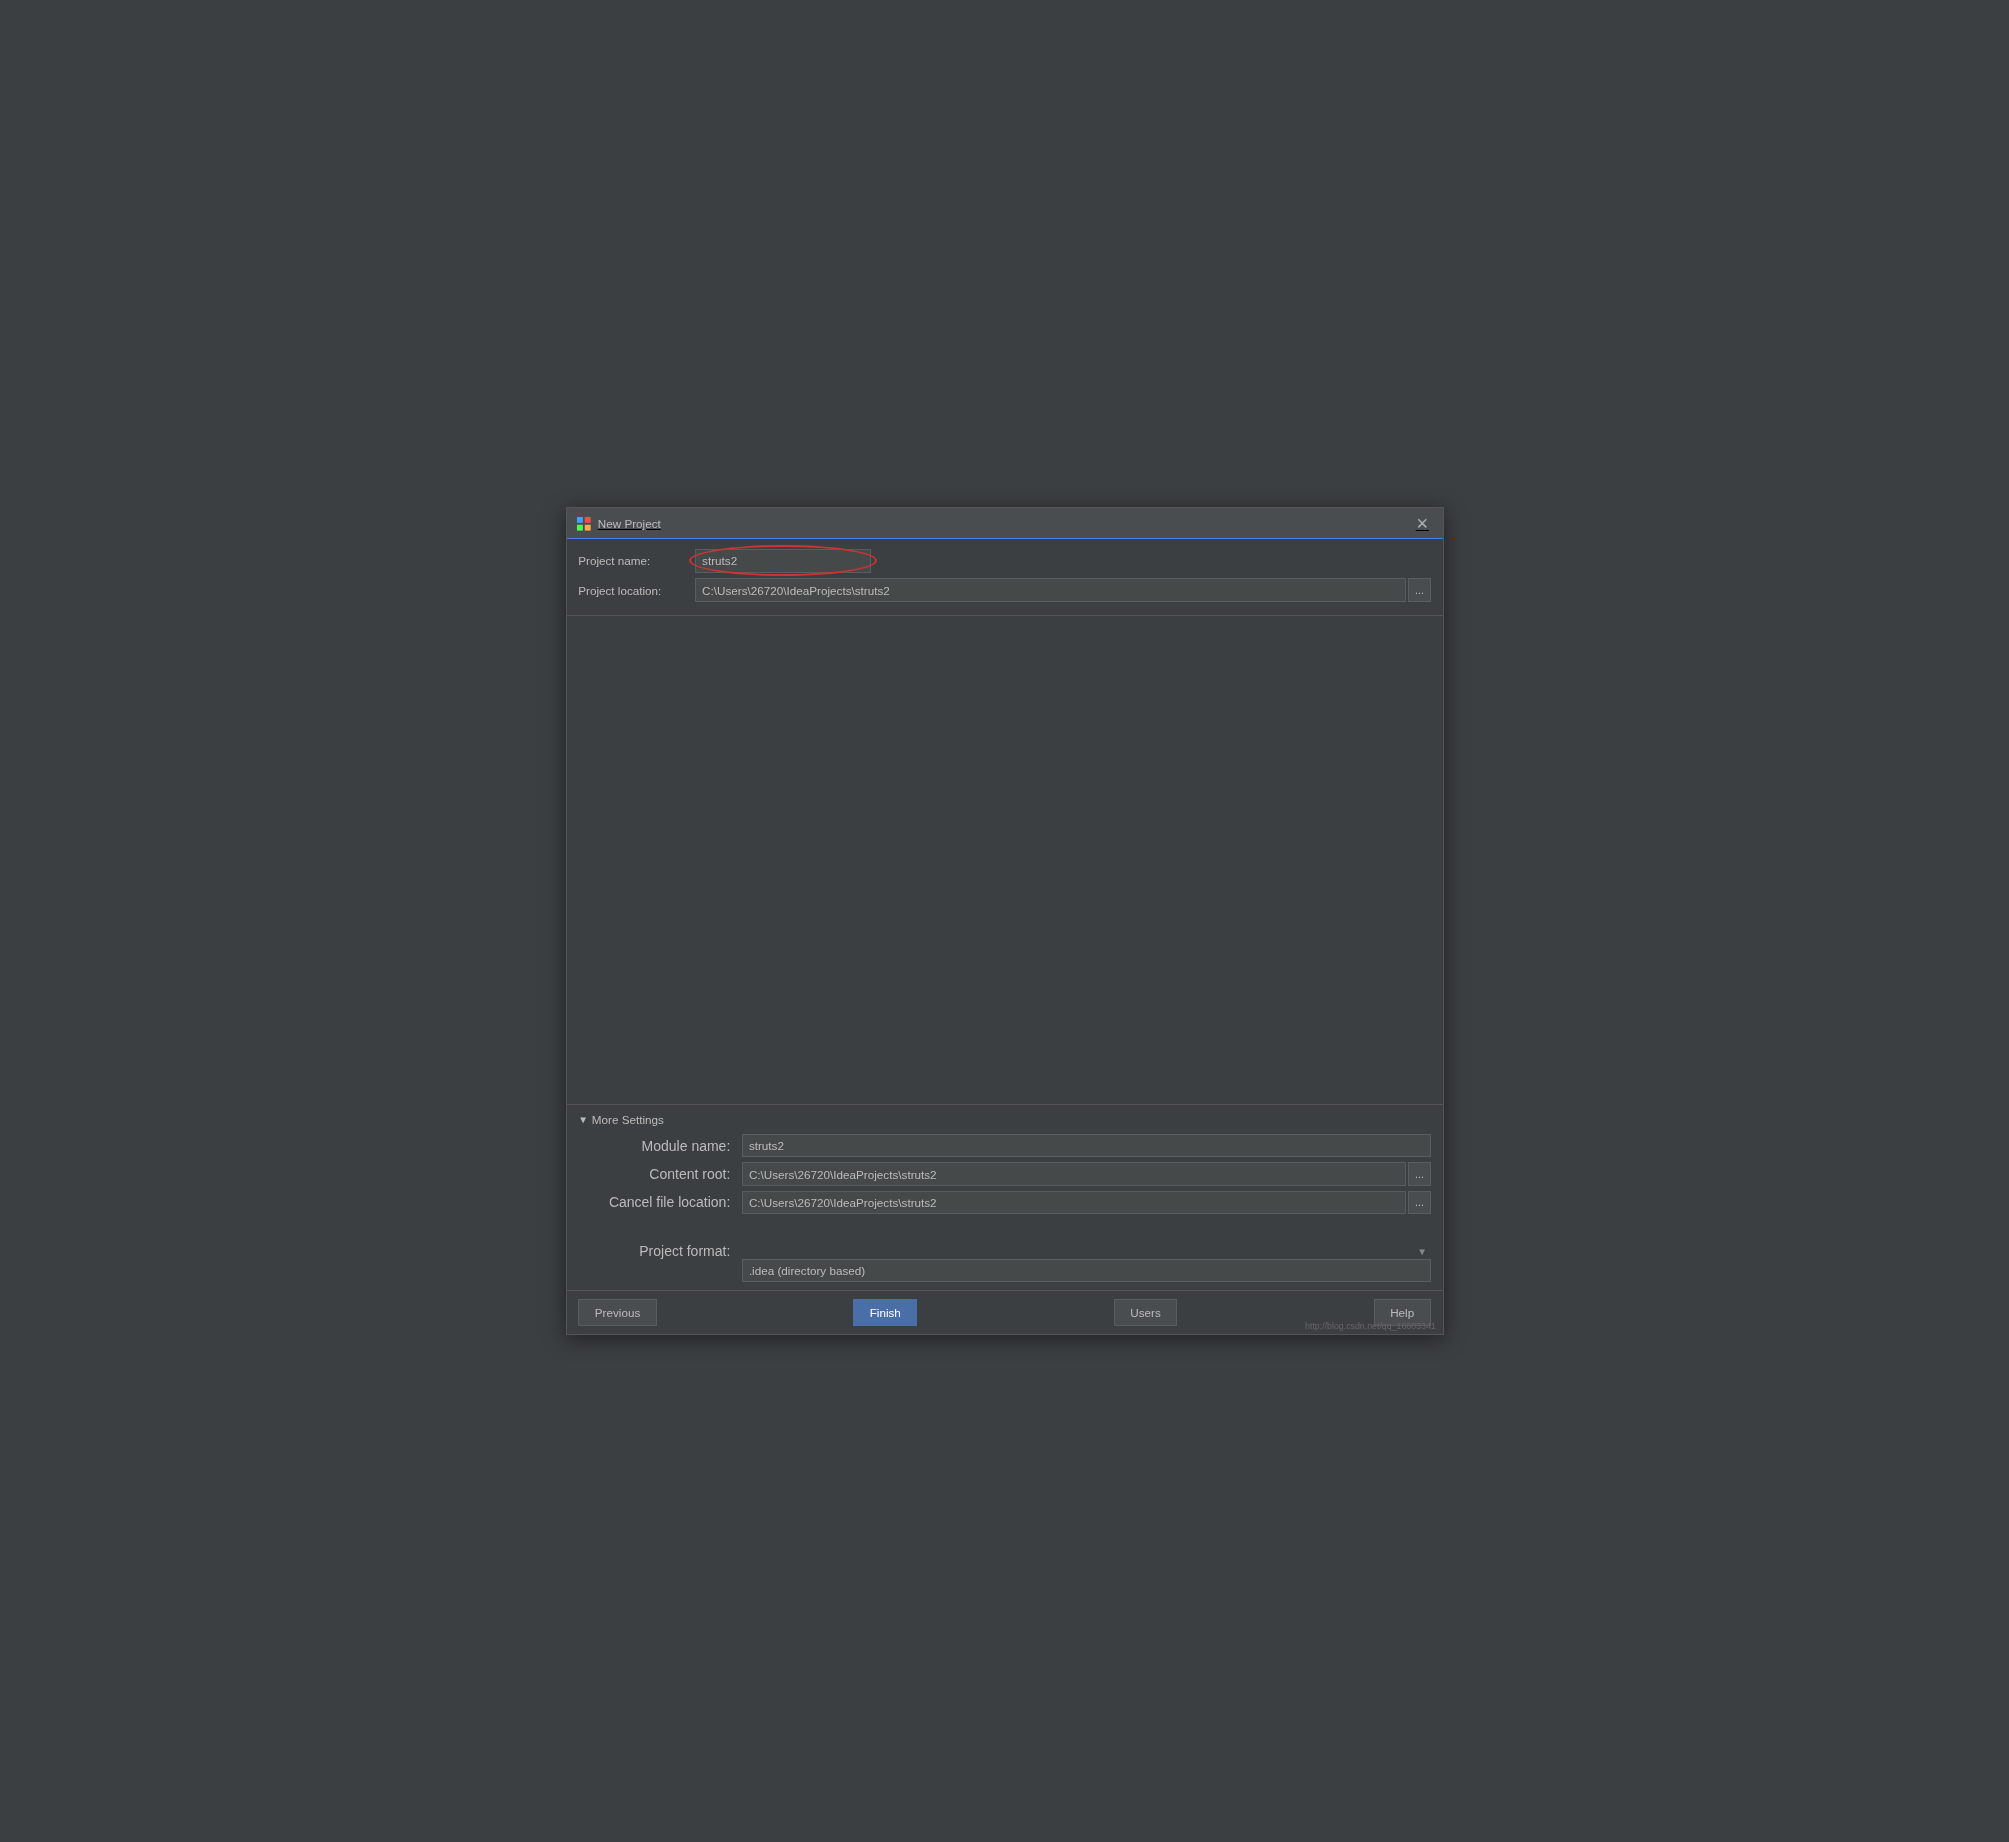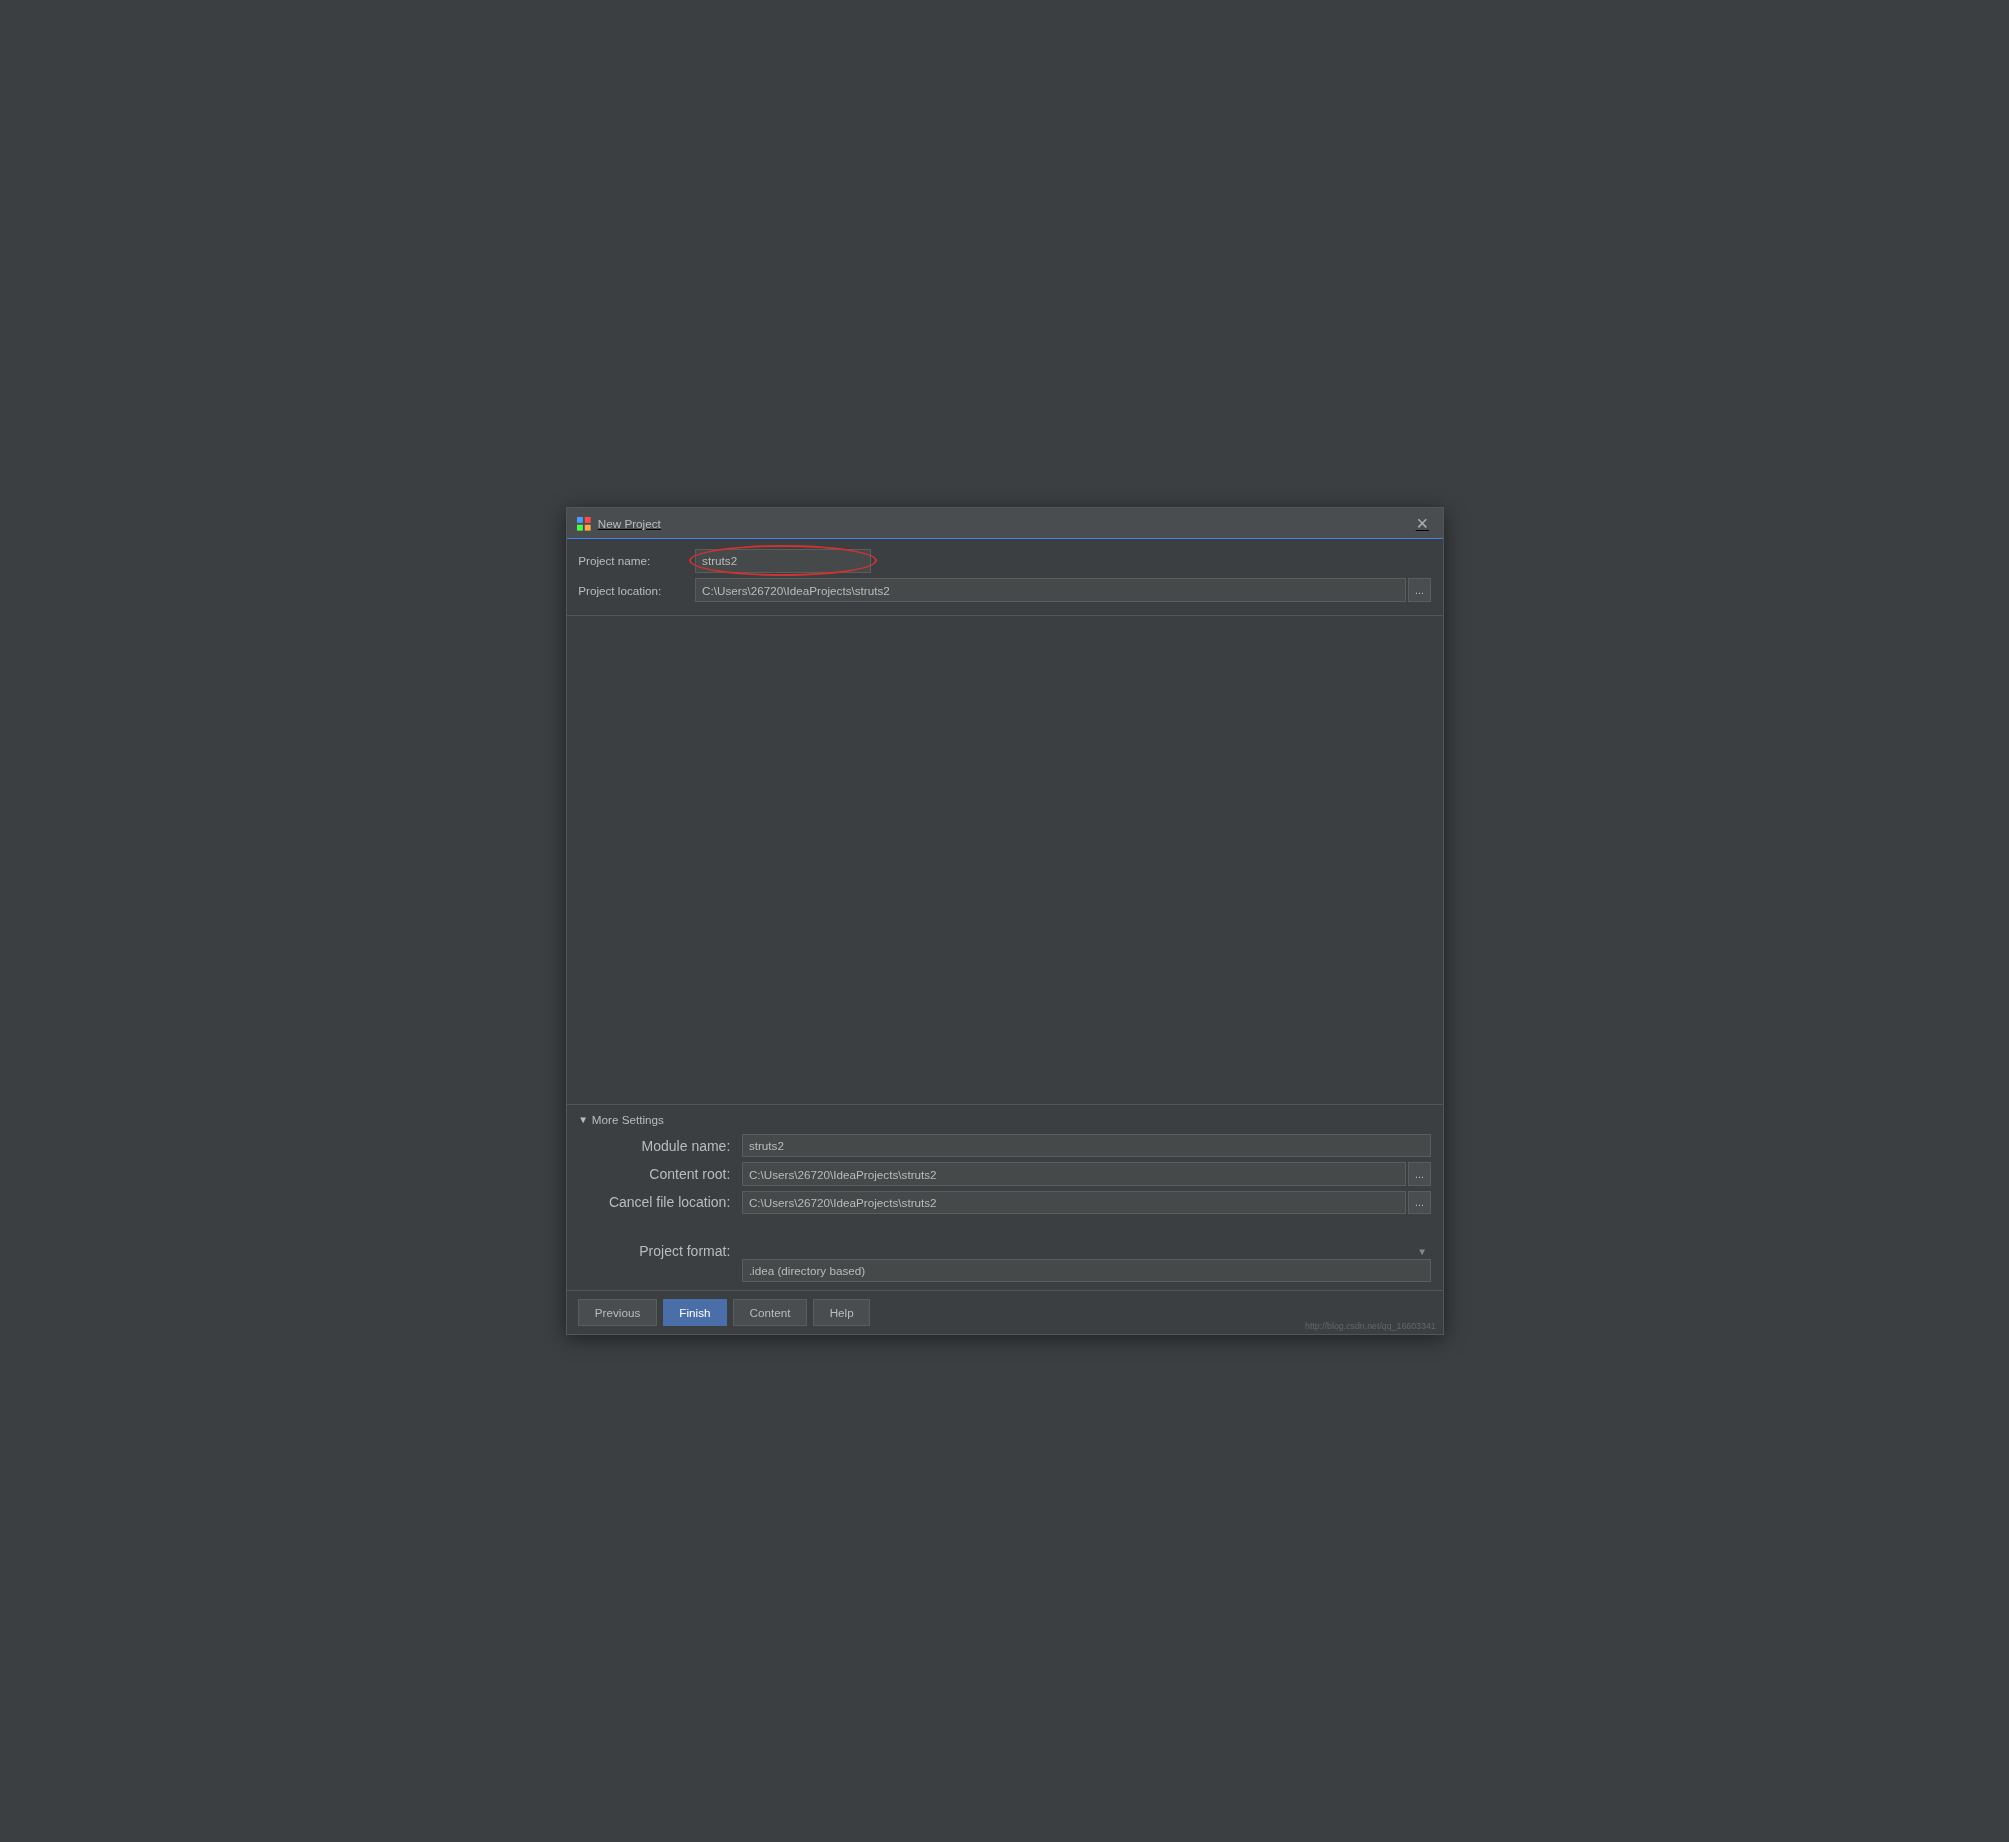--- a/index.html
+++ b/index.html
@@ -216,21 +216,21 @@
       right: 3.9px;
       top: 50%;
       transform: translateY(-50%);
       color: #888;
       font-size: 9.8px;
       pointer-events: none;
     }
 
     .button-bar {
       display: flex;
-      justify-content: flex-start;
+      justify-content: space-between;
       align-items: center;
       padding: 7.8px 11.7px;
       gap: 5.9px;
       border-top: 1px solid #555;
       background: #3c3f41;
     }
 
     .btn {
       font-size: 11.7px;
       padding: 4.9px 15.6px;
@@ -332,20 +332,20 @@
             <option>.idea (directory based)</option>
           </select>
           <span class="dropdown-arrow">▼</span>
         </div>
       </div>
     </div>
 
     <div class="button-bar">
       <button class="btn btn-default">Previous</button>
       <button class="btn btn-primary">Finish</button>
-      <button class="btn btn-default">Content</button>
+      <button class="btn btn-default">Users</button>
       <button class="btn btn-default">Help</button>
     </div>
 
   </div>
   <span class="watermark">http://blog.csdn.net/qq_16603341</span>
 </div>
 
 
 </body></html>

